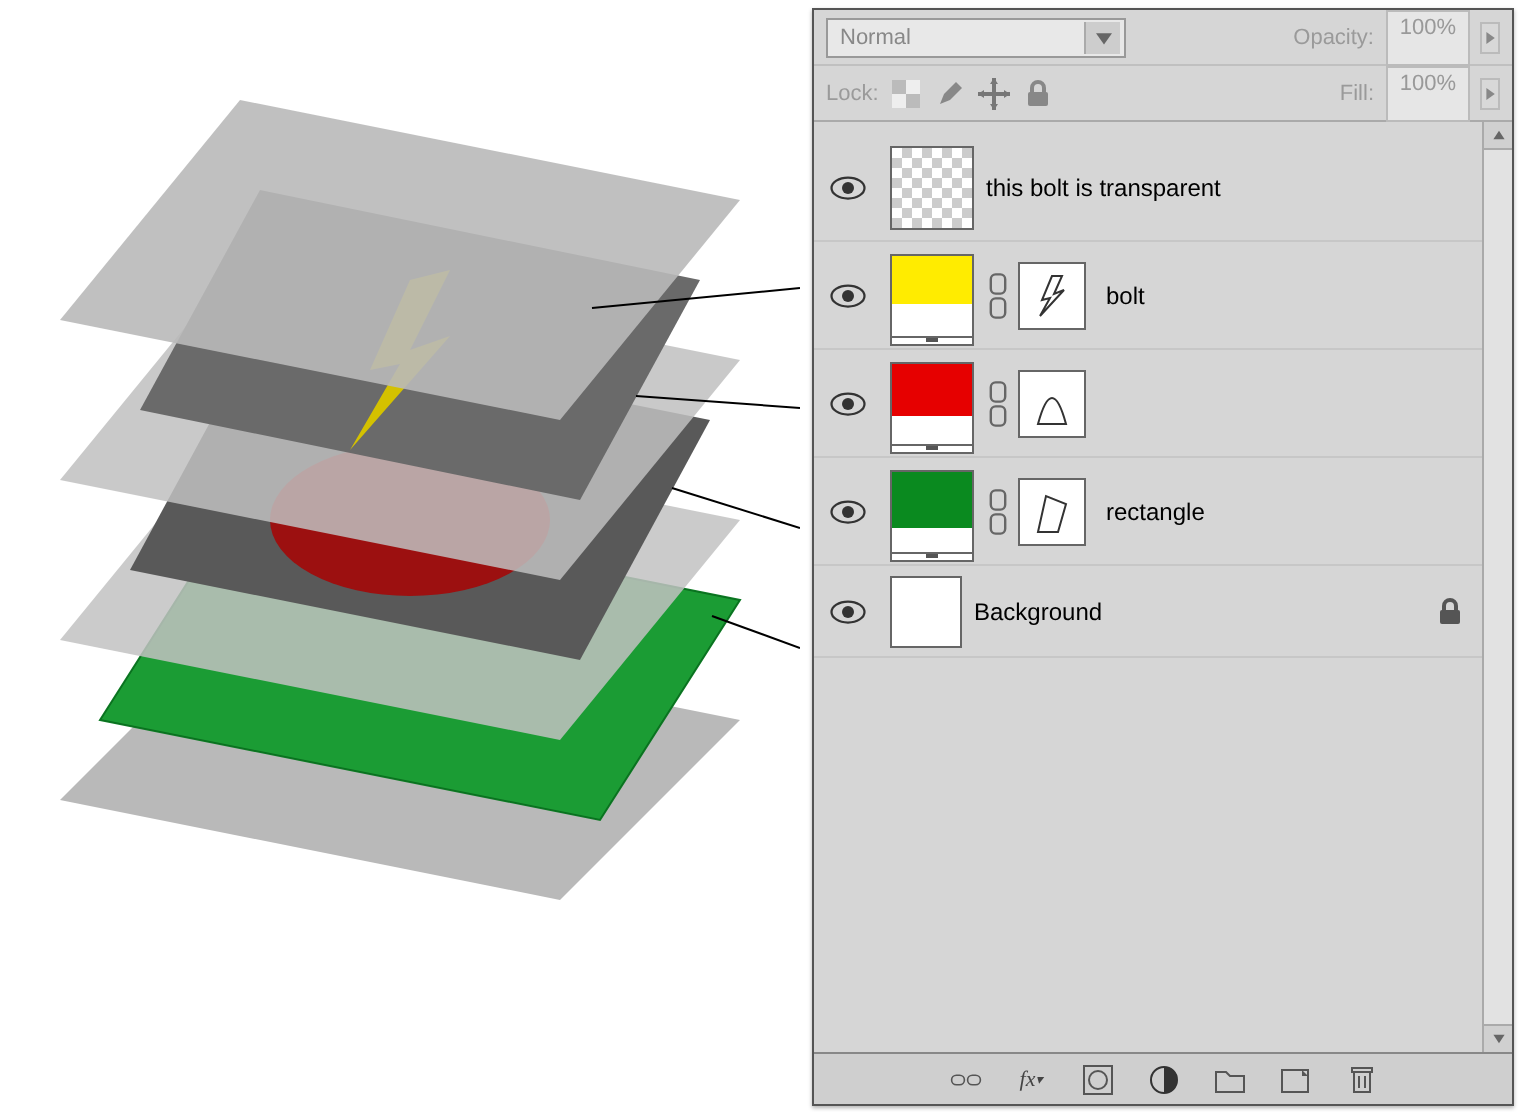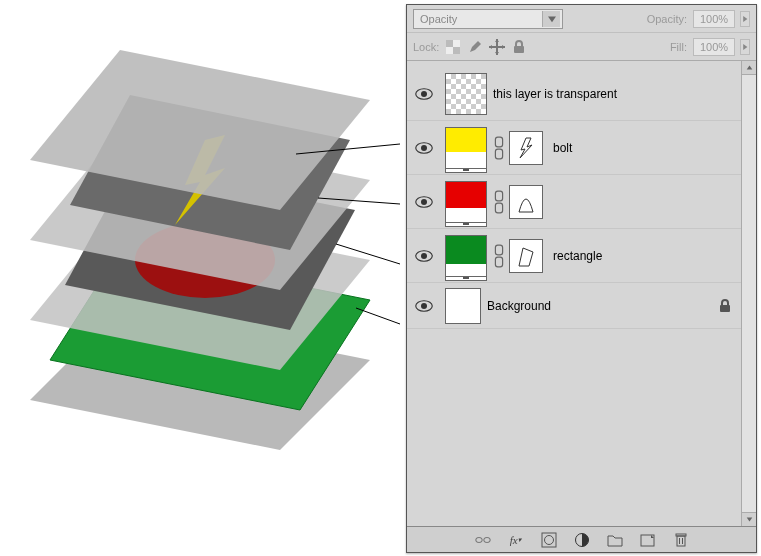--- a/index.html
+++ b/index.html
@@ -90,21 +90,21 @@
     padding:0 6px;
     color:#888;
     cursor: default;
     justify-content:space-between;
   }
   .blend-mode .chev { width:18px; height:16px; background:#cdcdcd; border-left:1px solid #aaa; display:flex; align-items:center; justify-content:center; margin-right:-4px; }
   .blend-mode .chev svg { width:8px; height:8px; }
   .lbl { color:#9a9a9a; }
   .mini-input {
     width:42px;
-    height:18px;
+    height:28px;
     border:1px solid #bbb;
     background:#e6e6e6;
     color:#999;
     text-align:center;
     line-height:16px;
   }
   .tiny-tri {
     width:10px;height:16px;border:1px solid #bbb;background:#d8d8d8;
     display:flex;align-items:center;justify-content:center;margin-left:-1px;
   }
@@ -236,21 +236,21 @@
   <line x1="318" y1="198" x2="400" y2="204" stroke="#000"></line>
   <line x1="336" y1="244" x2="400" y2="264" stroke="#000"></line>
   <line x1="356" y1="308" x2="400" y2="324" stroke="#000"></line>
 </svg>
 
 <div class="panel">
 
 
   <div class="blend-row">
     <div class="blend-mode">
-      <span>Opacity</span>
+      <span>Normal</span>
       <span class="chev">
           <svg viewBox="0 0 10 10">
             <polygon points="0,2 10,2 5,9" fill="#666"></polygon>
           </svg>
         </span>
     </div>
     <div class="spacer"></div>
     <span class="lbl">Opacity:</span>
     <span class="mini-input">100%</span>
     <span class="tiny-tri">
@@ -306,21 +306,21 @@
     <div class="layer-items">
 
       <div class="layer">
         <div class="vis">
             <svg viewBox="0 0 24 16">
               <ellipse cx="12" cy="8" rx="11" ry="7" fill="none" stroke="#333" stroke-width="1.5"></ellipse>
               <circle cx="12" cy="8" r="4" fill="#333"></circle>
             </svg>
           </div>
         <div class="thumb trans"></div>
-        <div class="layer-name">this layer is transparent</div>
+        <div class="layer-name">this bolt is transparent</div>
       </div>
 
       <div class="layer">
         <div class="vis">
             <svg viewBox="0 0 24 16">
               <ellipse cx="12" cy="8" rx="11" ry="7" fill="none" stroke="#333" stroke-width="1.5"></ellipse>
               <circle cx="12" cy="8" r="4" fill="#333"></circle>
             </svg>
           </div>
         <div class="thumb yellow">

